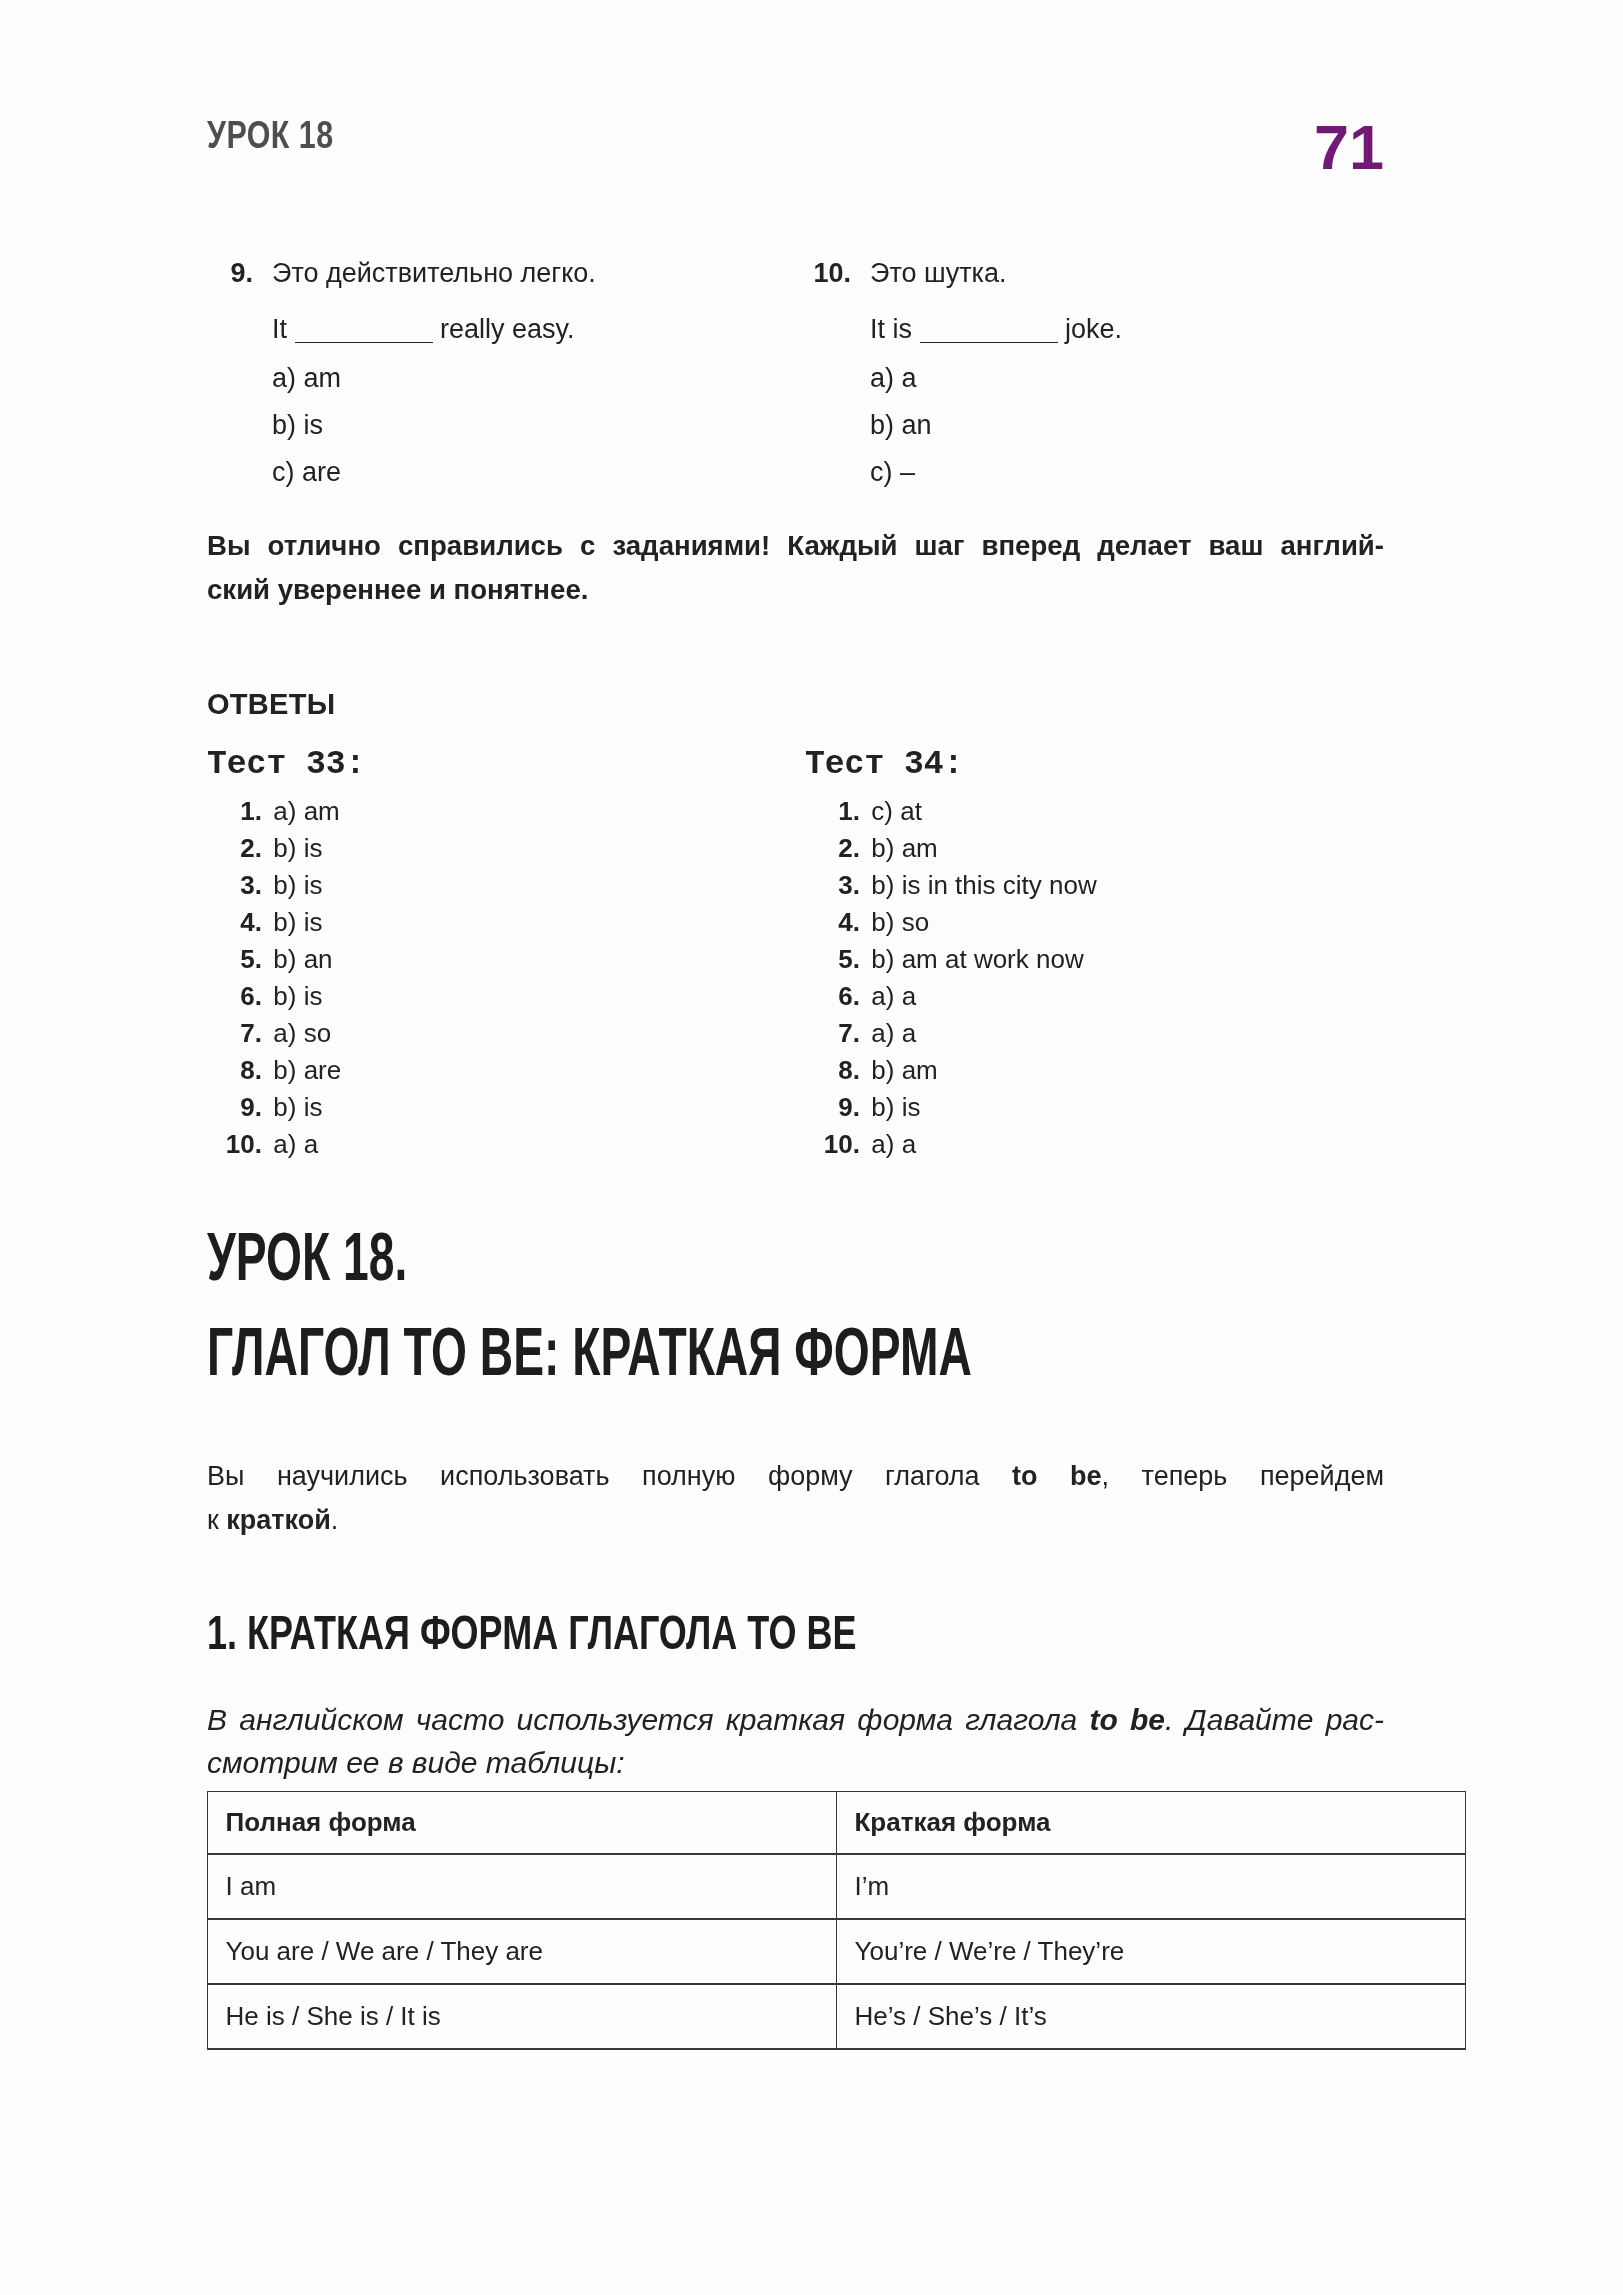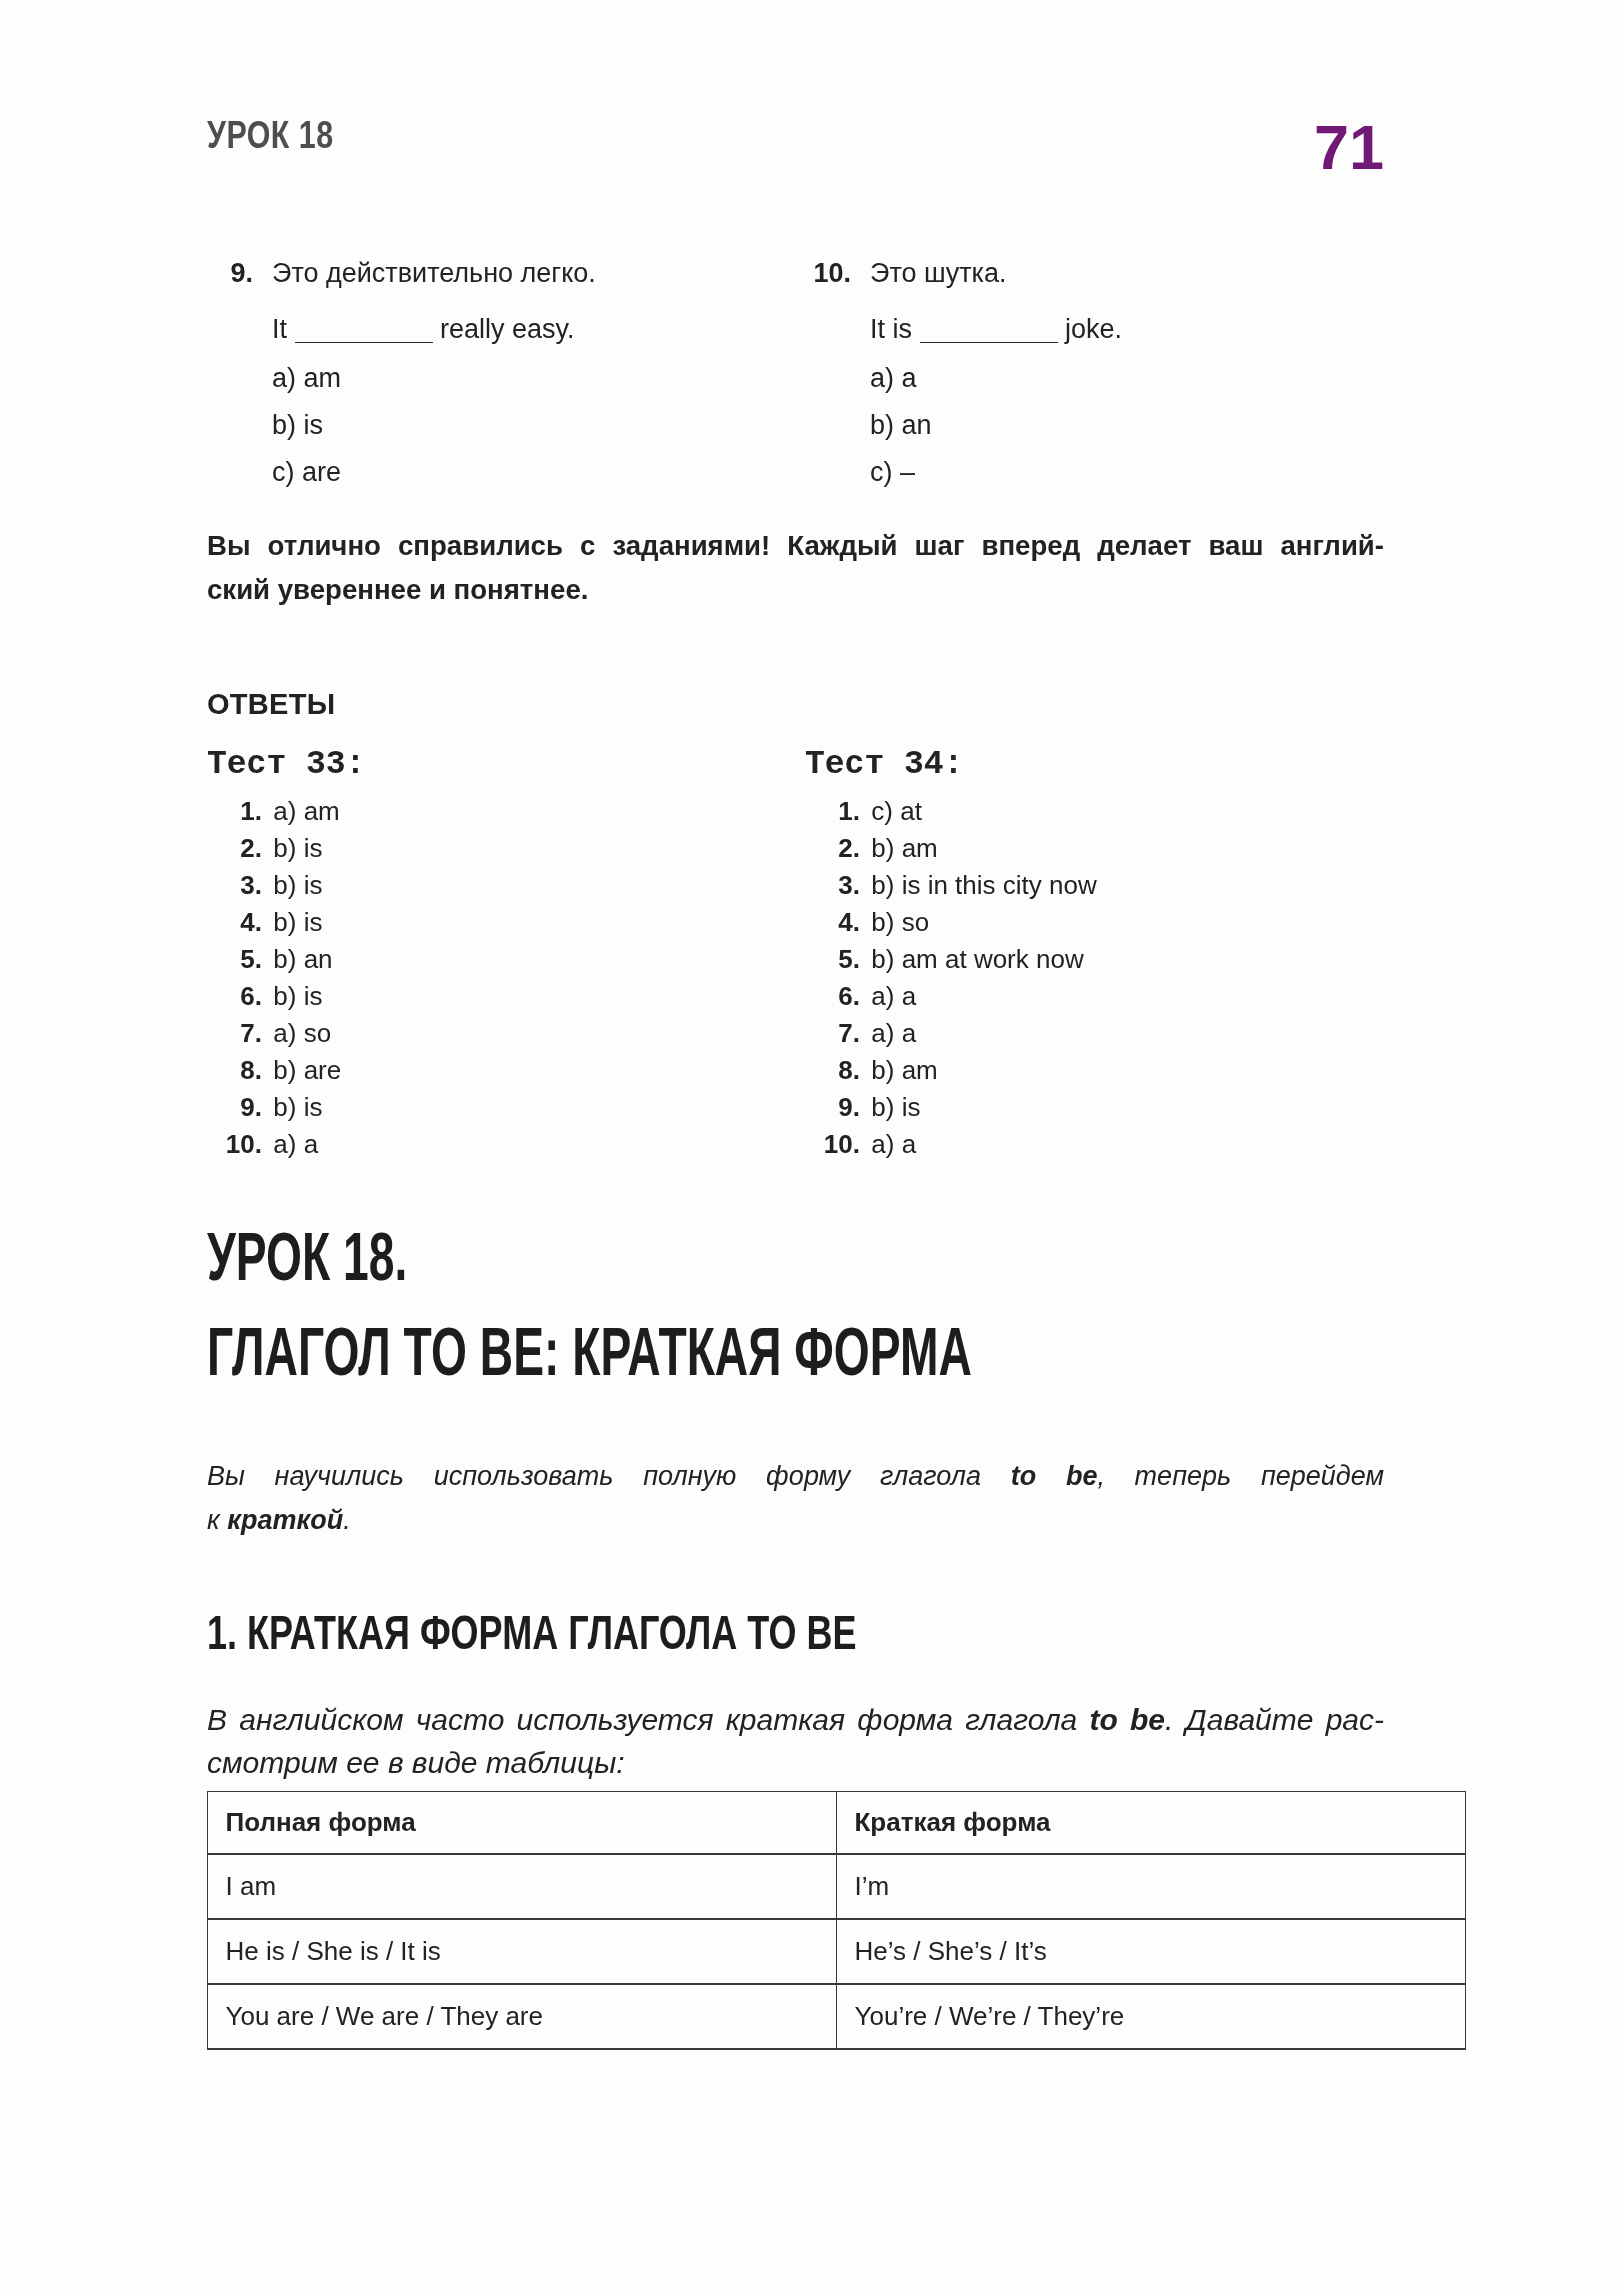--- a/index.html
+++ b/index.html
@@ -57,21 +57,21 @@
   .ans-num { flex:0 0 55px; text-align:right; font-weight:bold; margin-right:11.3px; }
   .ans-text { flex:1; }
   
   .big-heading { margin-top:56px; }
   .big-heading .hline { line-height:74px; white-space:nowrap; }
   .big-heading .hline > span {
     display:inline-block; font-size:68px; font-weight:bold; color:#1d1d1d;
     transform:scaleX(0.68); transform-origin:0 100%;
     letter-spacing:0px;
   }
-  .intro { margin-top:45px; font-size:27px; line-height:44px;font-style:italic; }
+  .intro { margin-top:45px; font-size:27px; line-height:44px; }
   .section-heading { margin-top:64px; line-height:53px; white-space:nowrap; }
   .section-heading > span {
     display:inline-block; font-size:48px; font-weight:bold; color:#1d1d1d;
     transform:scaleX(0.75); transform-origin:0 100%;
   }
   .section-para { margin-top:26px; font-size:30px; line-height:43px;font-style:italic; }
   
   .contraction-table {
     margin-top:6.3px;
     width:1259px;
@@ -255,24 +255,24 @@
         <th>Полная форма</th>
         <th>Краткая форма</th>
       </tr>
     </thead>
     <tbody>
       <tr>
         <td>I am</td>
         <td>I’m</td>
       </tr>
       <tr>
+        <td>You are / We are / They are</td>
+        <td>You’re / We’re / They’re</td>
+      </tr>
+      <tr>
         <td>He is / She is / It is</td>
         <td>He’s / She’s / It’s</td>
       </tr>
-      <tr>
-        <td>You are / We are / They are</td>
-        <td>You’re / We’re / They’re</td>
-      </tr>
     </tbody>
   </table>
 
 </div>
 
 
 </body></html>

